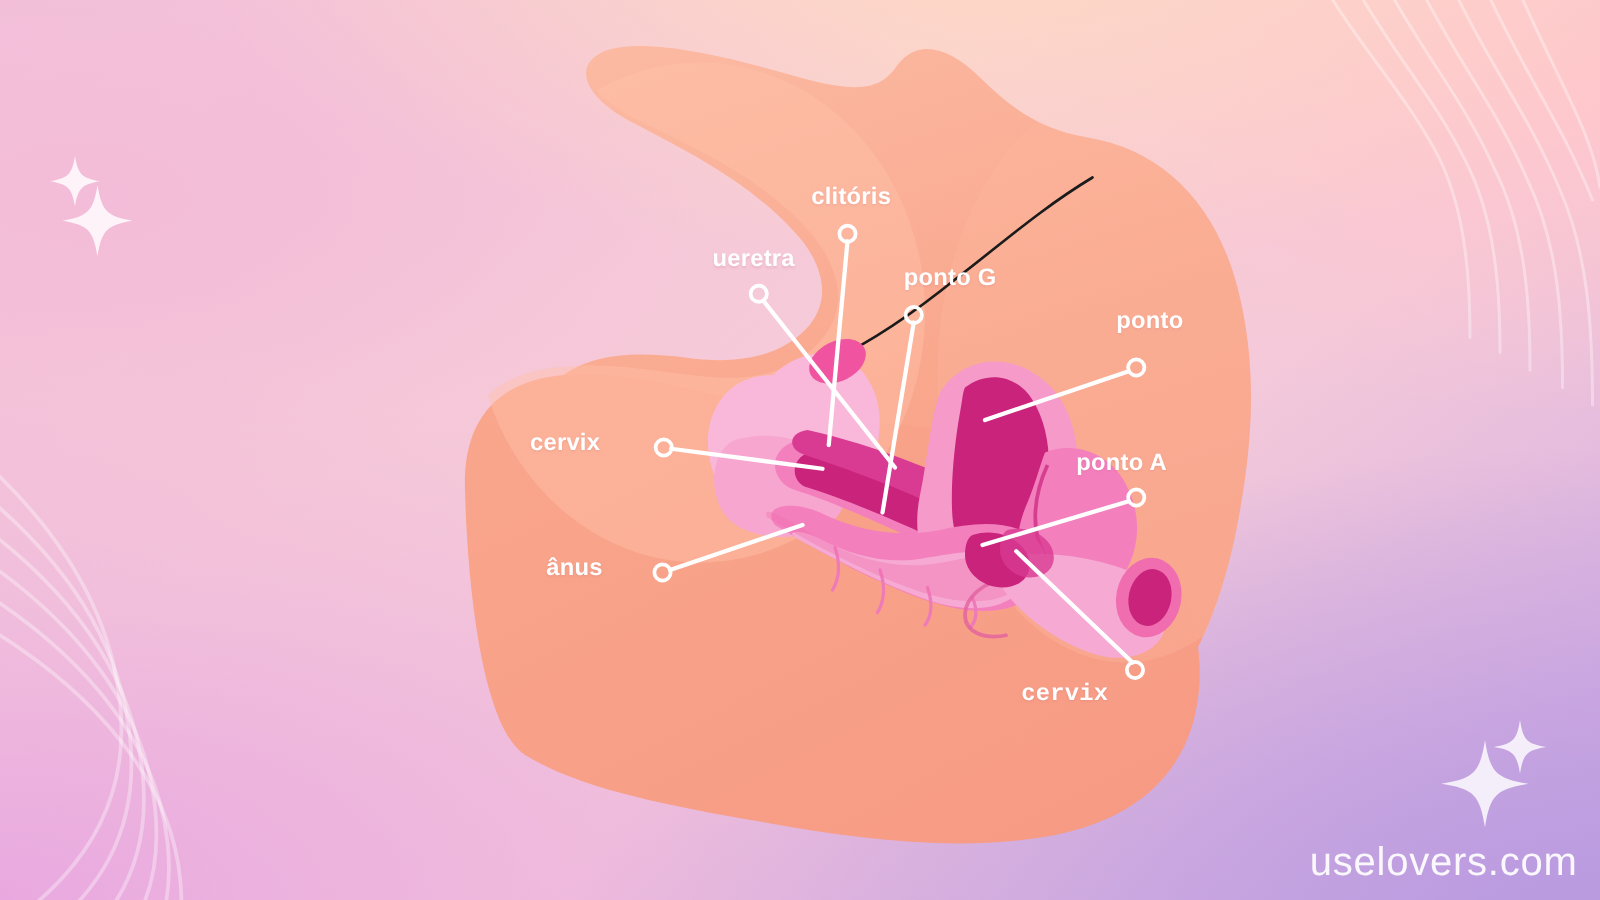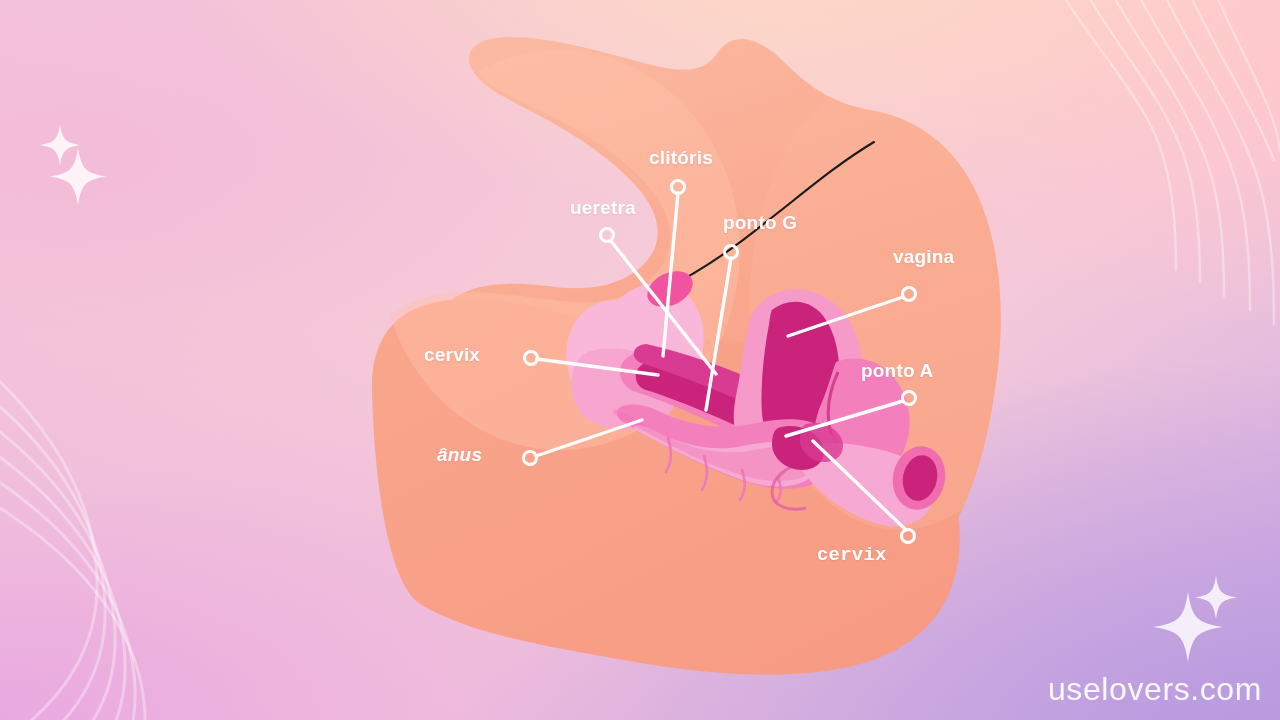--- a/index.html
+++ b/index.html
@@ -224,22 +224,22 @@
       <circle cx="909" cy="398" r="6.5"></circle>
       <circle cx="530" cy="458" r="6.5"></circle>
       <circle cx="908" cy="536" r="6.5"></circle>
     </g>
   </svg>
 
   <div>
     <span class="label" style="left: 649px; top: 148px;">clitóris</span>
     <span class="label" style="left: 570px; top: 198px;">ueretra</span>
     <span class="label" style="left: 723px; top: 213px;">ponto G</span>
-    <span class="label" style="left: 893px; top: 247px;">vagina</span>
+    <span class="label" style="left: 893px; top: 247px;">ponto</span>
     <span class="label" style="left: 424px; top: 345px;">cervix</span>
     <span class="label" style="left: 861px; top: 361px;">ponto A</span>
-    <span class="label" style="left: 437px; top: 445px; font-style: italic;">ânus</span>
+    <span class="label" style="left: 437px; top: 445px;">ânus</span>
     <span class="label" style="left: 817px; top: 546px; font-family: Liberation Mono, monospace;">cervix</span>
   </div>
 
   <span class="watermark">uselovers.com</span>
 
 </div>
 
 </body></html>

